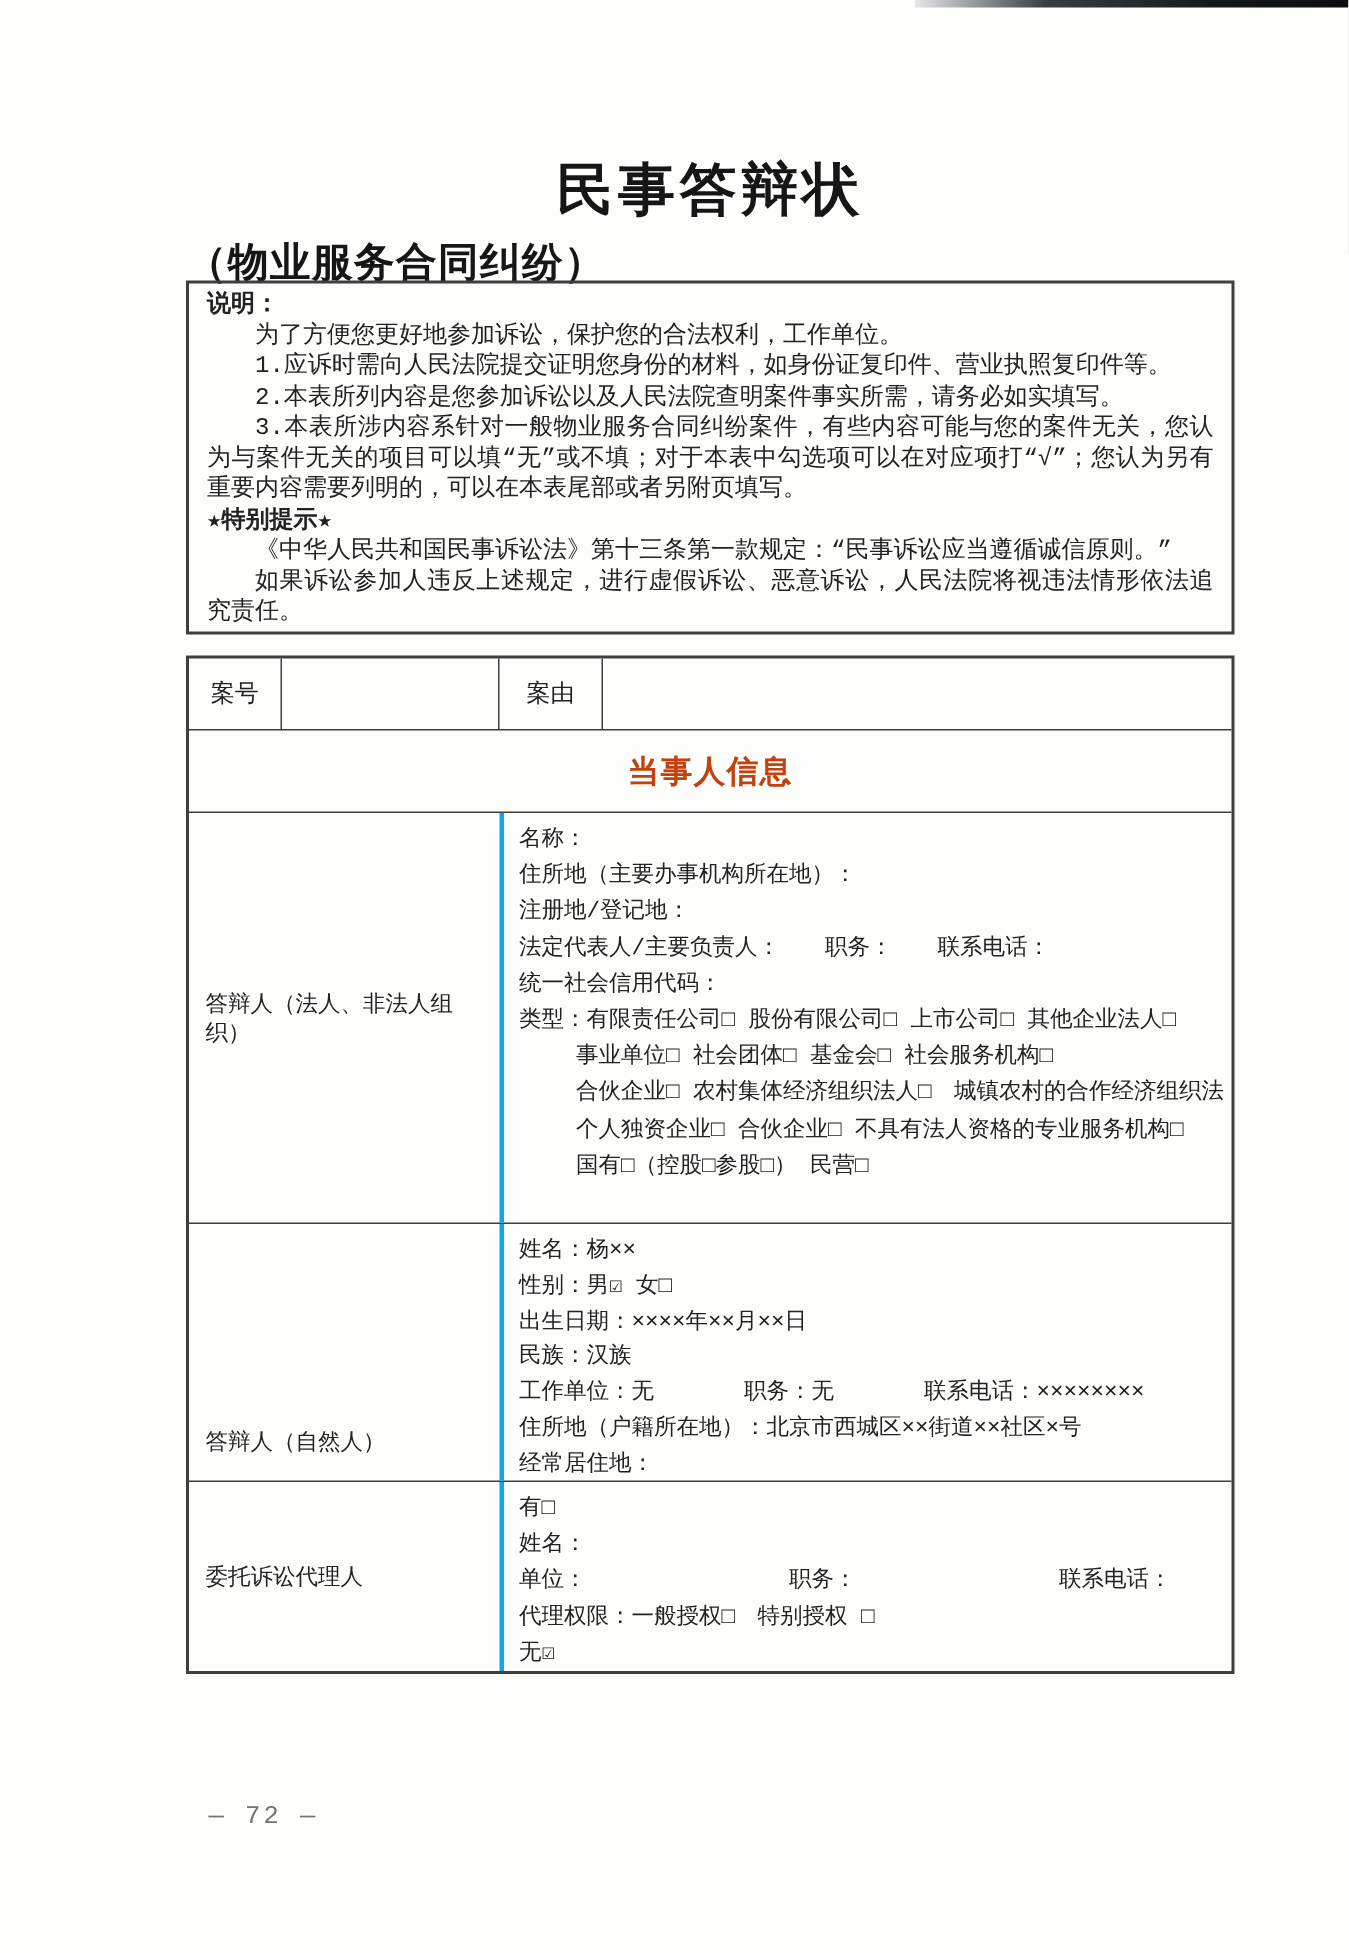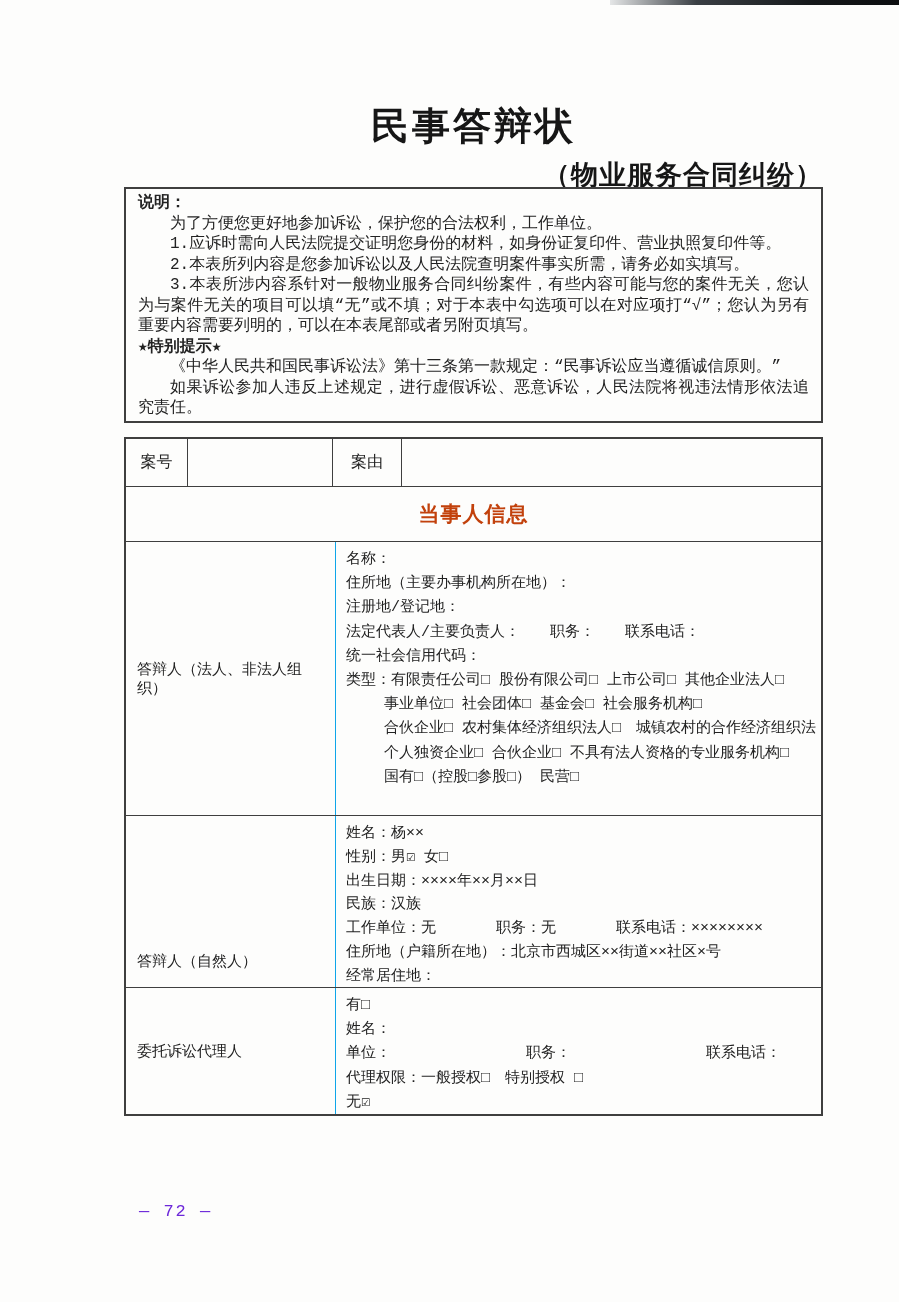--- a/index.html
+++ b/index.html
@@ -19,21 +19,21 @@
   .sheet { position:absolute; left:124px; top:0; width:699px; }
 
   .title {
     position:absolute; top:101px; left:0; width:100%;
     margin:0; text-align:center;
     font-size:38px; font-weight:700; letter-spacing:3px;
     color:#161616;
   }
   .subtitle {
     position:absolute; top:157px; left:0; width:100%;
-    margin:0; text-align:right;
+    margin:0; text-align:left;
     font-size:27px; font-weight:700; letter-spacing:1px;
     color:#161616;
   }
 
   .notes {
     position:absolute; top:187px; left:0; width:699px; height:236px;
     box-sizing:border-box;
     border:2px solid #3f3f3f;
     padding:4px 12px 0 12px;
     overflow:hidden;
@@ -75,21 +75,21 @@
     display:grid;
     grid-template-columns:210px 1fr;
     border-bottom:1px solid #3f3f3f;
   }
   .party-row:last-child { border-bottom:none; }
   .party-row:nth-of-type(1) { height:273px; }
   .party-row:nth-of-type(2) { height:171px; }
   .party-row:nth-of-type(3) { height:126px; }
 
   .party-label {
-    border-right:1px solid #0ea5e9;
+    border-right:3px solid #0ea5e9;
     display:flex; align-items:center;
     padding:0 6px 0 11px;
     font-size:15px;
     overflow:hidden;
   }
   .party-row:nth-of-type(2) .party-label { align-items:flex-end; padding-bottom:16px; }
 
   .party-content {
     padding:6px 0 0 10px;
     overflow:hidden;
@@ -98,21 +98,21 @@
     font-size:15px;
     line-height:24.2px;
     white-space:nowrap;
   }
   .party-row:nth-of-type(2) .form-line { line-height:23.8px; }
   .party-row:nth-of-type(3) .form-line { line-height:24.2px; }
   .form-line.line-indent { padding-left:38px; }
 
   .page-number {
     position:absolute; left:139px; top:1202px;
-    font-size:17px; letter-spacing:2px; color:#6d28d9;
+    font-size:17px; letter-spacing:2px; color:#737373;
   }
 </style>
 </head>
 <body>
 
 <div class="page">
   <div class="scan-strip"></div>
 
   <div class="sheet">
     <h1 class="title">民事答辩状</h1>

